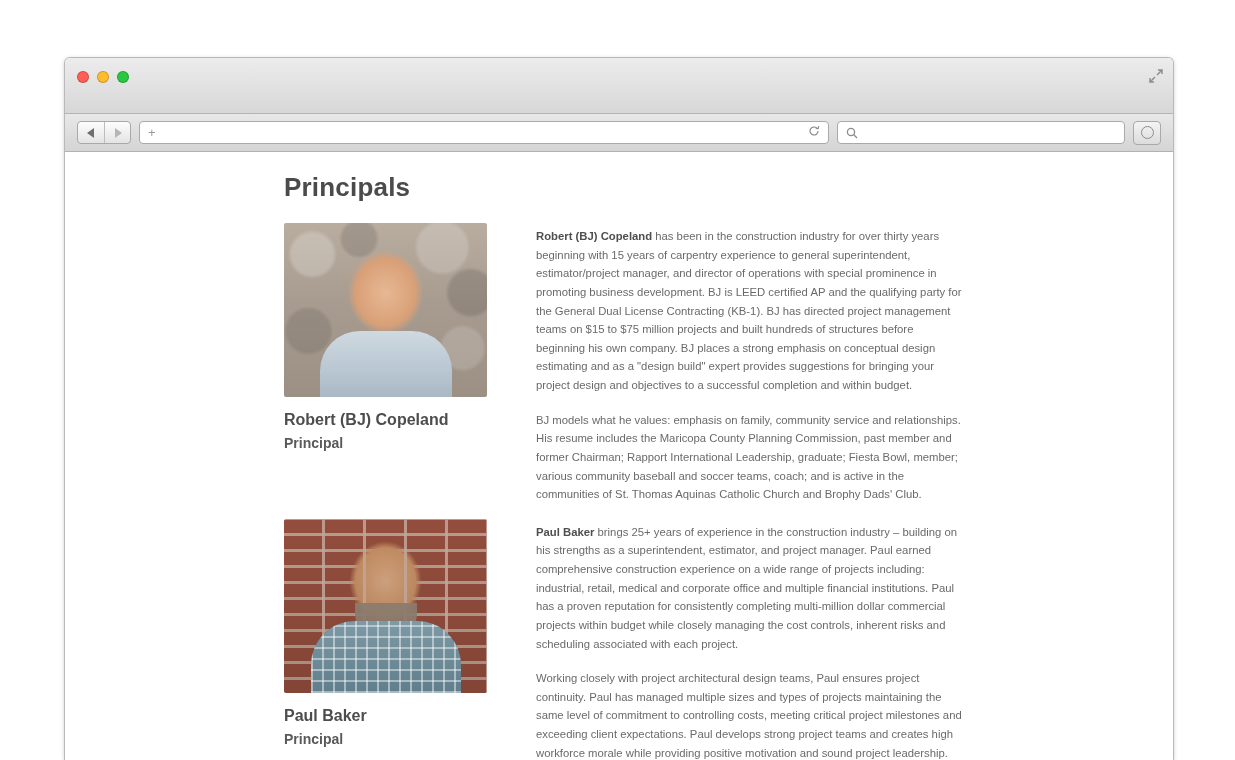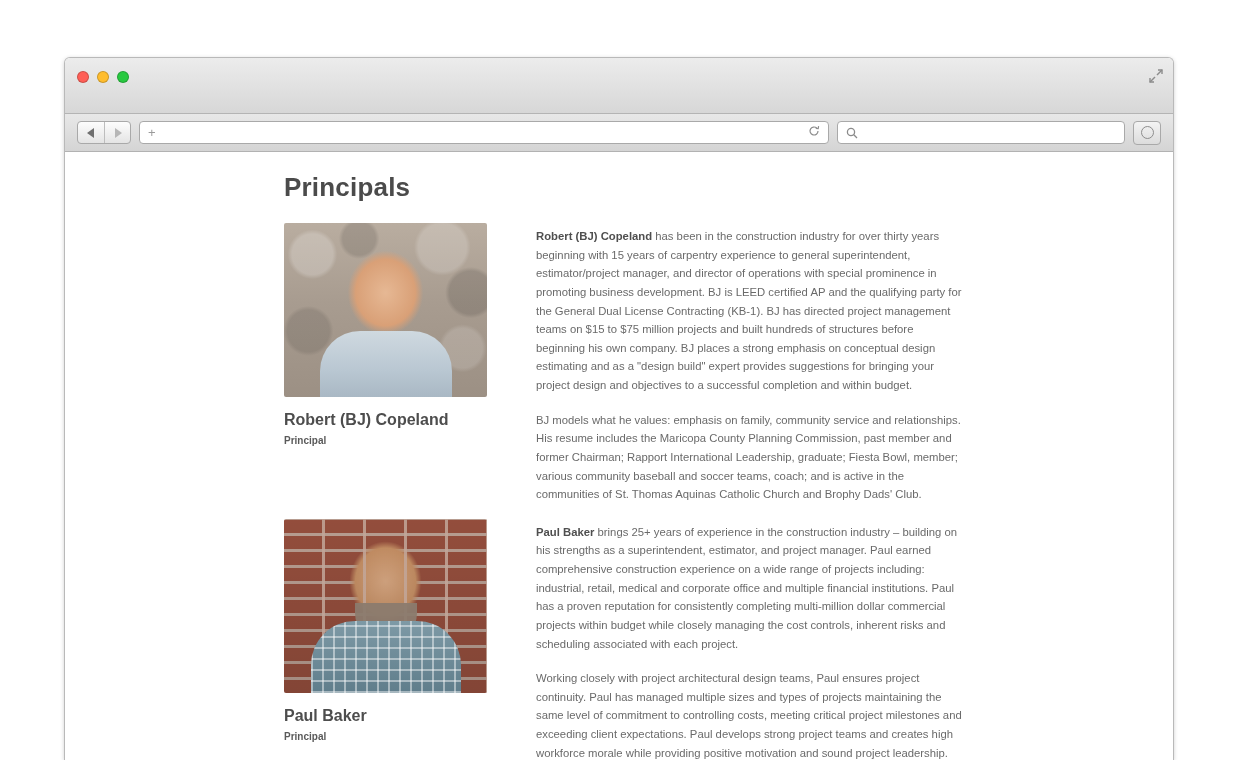--- a/index.html
+++ b/index.html
@@ -272,21 +272,21 @@
   }
 
   .person-name {
     margin-top: 14px;
     font-size: 16px;
     font-weight: bold;
     color: #4d4d4d;
   }
   .person-role {
     margin-top: 6px;
-    font-size: 10px;
+    font-size: 14px;
     font-weight: bold;
     color: #5a5a5a;
   }
 
   .text-col {
     flex: 1;
     padding-top: 4px;
   }
   .text-col p {
     margin: 0 0 16px 16px;

